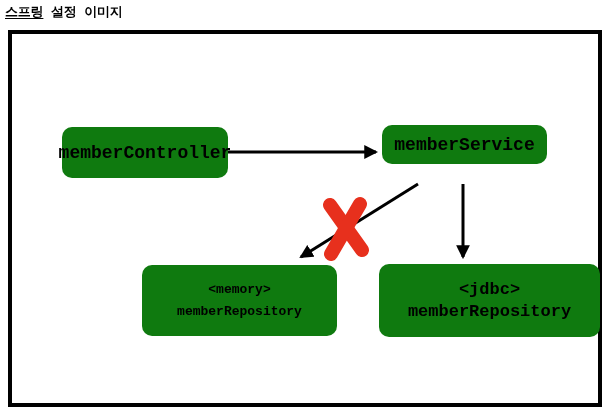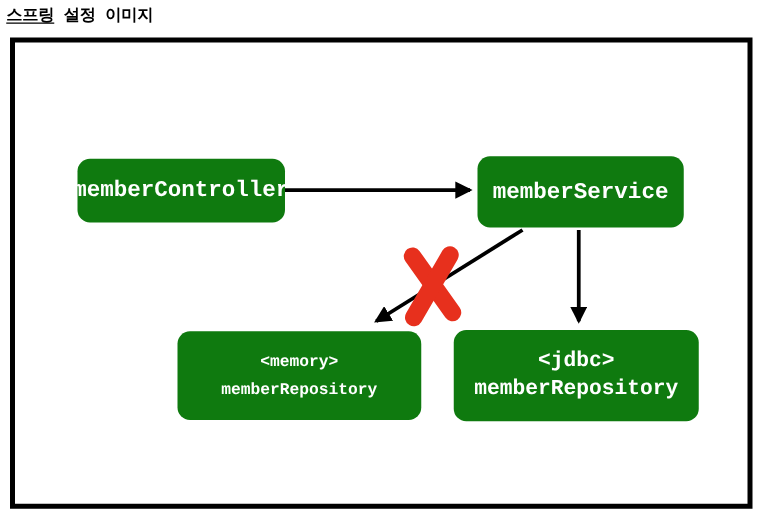--- a/index.html
+++ b/index.html
@@ -42,33 +42,33 @@
     top: 39px;
     width: 594px;
     text-align: center;
     font-size: 29px;
     font-weight: 400;
     color: #000;
   }
   .node {
     position: absolute;
     background: var(--green);
-    color: #ffffff;
+    color: #000000;
     font-weight: bold;
     border-radius: 10px;
     display: flex;
     flex-direction: column;
     align-items: center;
     justify-content: center;
     text-align: center;
   }
   .node-controller { left: 62px;  top: 127px; width: 166px; height: 51px; font-size: 18px; }
-  .node-service    { left: 382px; top: 125px; width: 165px; height: 57px; font-size: 18px; }
+  .node-service    { left: 382px; top: 125px; width: 165px; height: 39px; font-size: 18px; }
   .node-memory     { left: 142px; top: 265px; width: 195px; height: 71px; font-size: 13px; line-height: 22px; }
-  .node-jdbc       { left: 363px; top: 264px; width: 196px; height: 73px; font-size: 17px; line-height: 22px; text-align: center; }
+  .node-jdbc       { left: 379px; top: 264px; width: 221px; height: 73px; font-size: 17px; line-height: 22px; text-align: center; }
   .arrows-layer {
     position: absolute;
     left: 0; top: 0;
     width: 614px;
     height: 413px;
     pointer-events: none;
   }
   .arrow-line { stroke: var(--black); stroke-width: 3; fill: none; }
   .arrowhead-fill { fill: var(--black); }
   .xstroke { stroke: var(--red); stroke-width: 14; stroke-linecap: round; }

